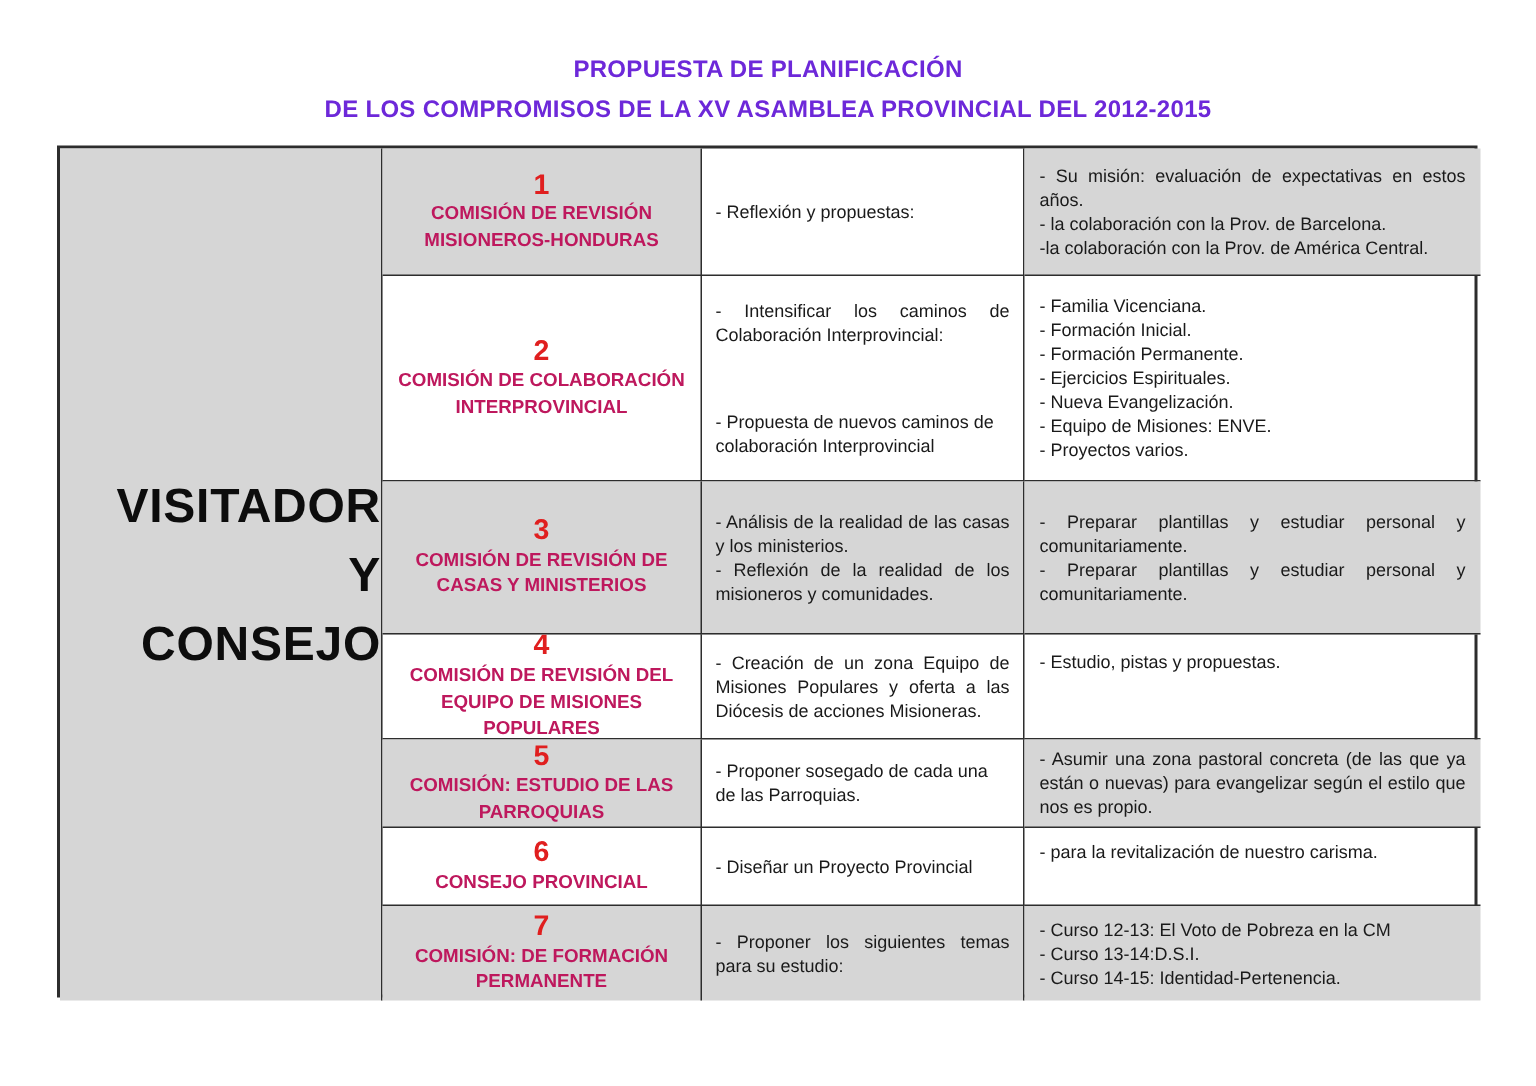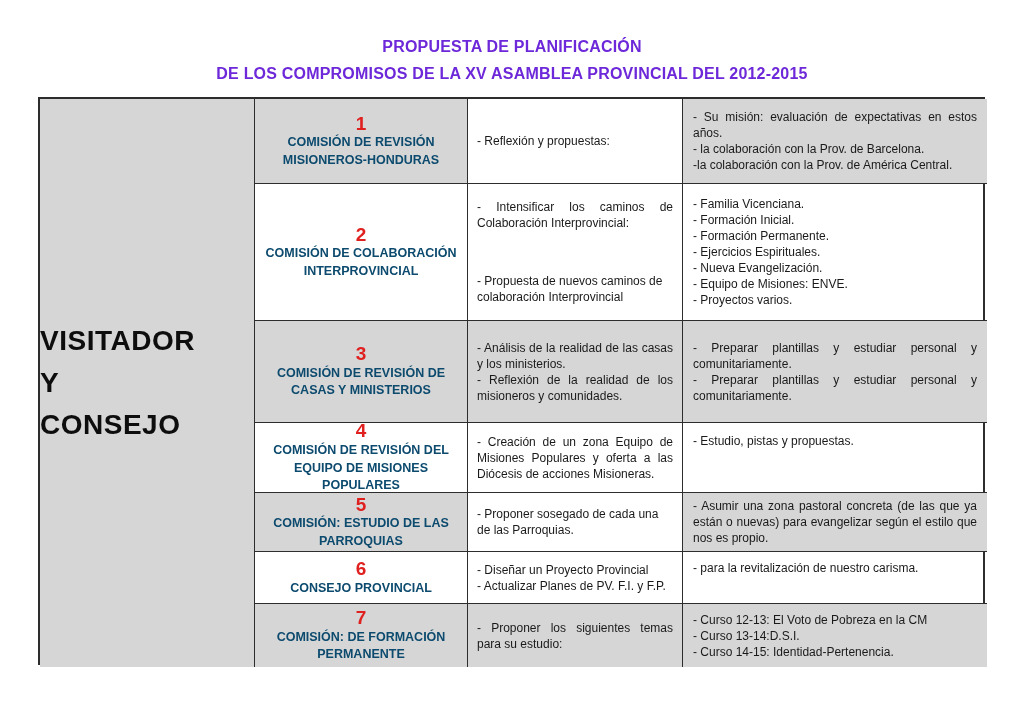--- a/index.html
+++ b/index.html
@@ -39,44 +39,44 @@
     flex-direction:column;
     justify-content:center;
   }
   .cell.last-col{border-right:none;}
   .cell.last-row{border-bottom:none;}
   .shaded{background:#d6d6d6;}
 
   .left-cell{
     grid-column:1;
     grid-row:1 / 8;
-    align-items:flex-start;
+    align-items:flex-end;
     text-align:center;
     font-weight:bold;
-    font-size:28px;
+    font-size:32px;
     color:#0d0d0d;
   }
   .left-cell .bigline{line-height:1.0;margin:7px 0;letter-spacing:0.5px;}
 
   .name-cell{
     align-items:center;
     text-align:center;
     padding:3px 8px;
   }
   .commission-number{
     font-weight:bold;
     font-size:19px;
     line-height:1.15;
     color:#e01f1f;
   }
   .commission-name{
     font-weight:bold;
     font-size:12.5px;
     line-height:1.4;
-    color:#0c4a6e;
+    color:#be185d;
   }
 
   .actions-cell,.details-cell{
     font-size:12px;
     line-height:16px;
     padding:4px 9px;
     color:#1a1a1a;
   }
   .details-cell{padding:4px 10px;}
   .para{margin:0;}
@@ -165,21 +165,20 @@
   <div class="cell details-cell shaded last-col" style="grid-row:5">
     <div class="para just">- Asumir una zona pastoral concreta (de las que ya están o nuevas) para evangelizar según el estilo que nos es propio.</div>
   </div>
 
   <div class="cell name-cell" style="grid-row:6">
     <div class="commission-number">6</div>
     <div class="commission-name">CONSEJO PROVINCIAL</div>
   </div>
   <div class="cell actions-cell" style="grid-row:6;padding-top:2px;padding-bottom:2px;">
     <div class="para">- Diseñar un Proyecto Provincial</div>
-    <div class="para just">- Actualizar Planes de PV. F.I. y F.P.</div>
   </div>
   <div class="cell details-cell last-col" style="grid-row:6;justify-content:flex-start;padding-top:8px;">
     <div class="para">- para la revitalización de nuestro carisma.</div>
   </div>
 
   <div class="cell name-cell shaded last-row" style="grid-row:7">
     <div class="commission-number">7</div>
     <div class="commission-name">COMISIÓN: DE FORMACIÓN PERMANENTE</div>
   </div>
   <div class="cell actions-cell shaded last-row" style="grid-row:7">

